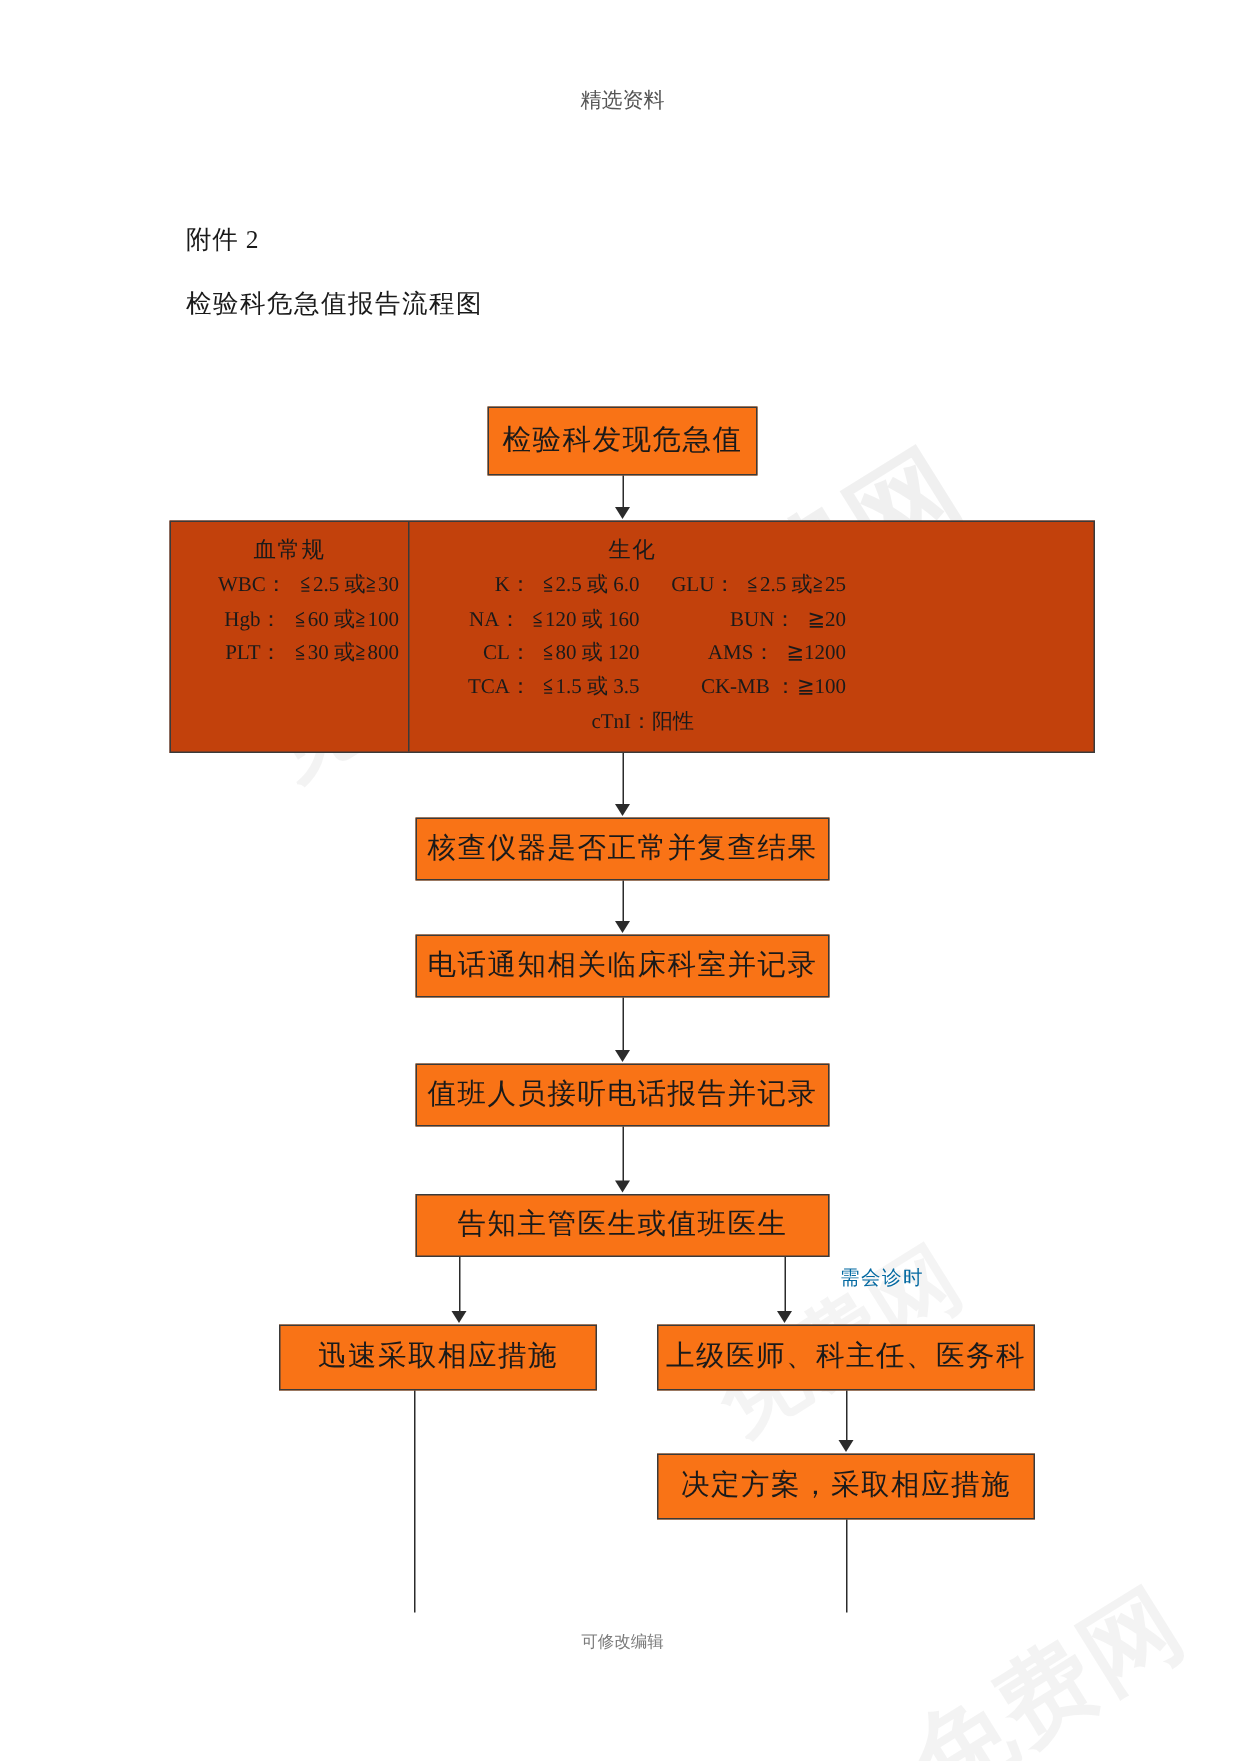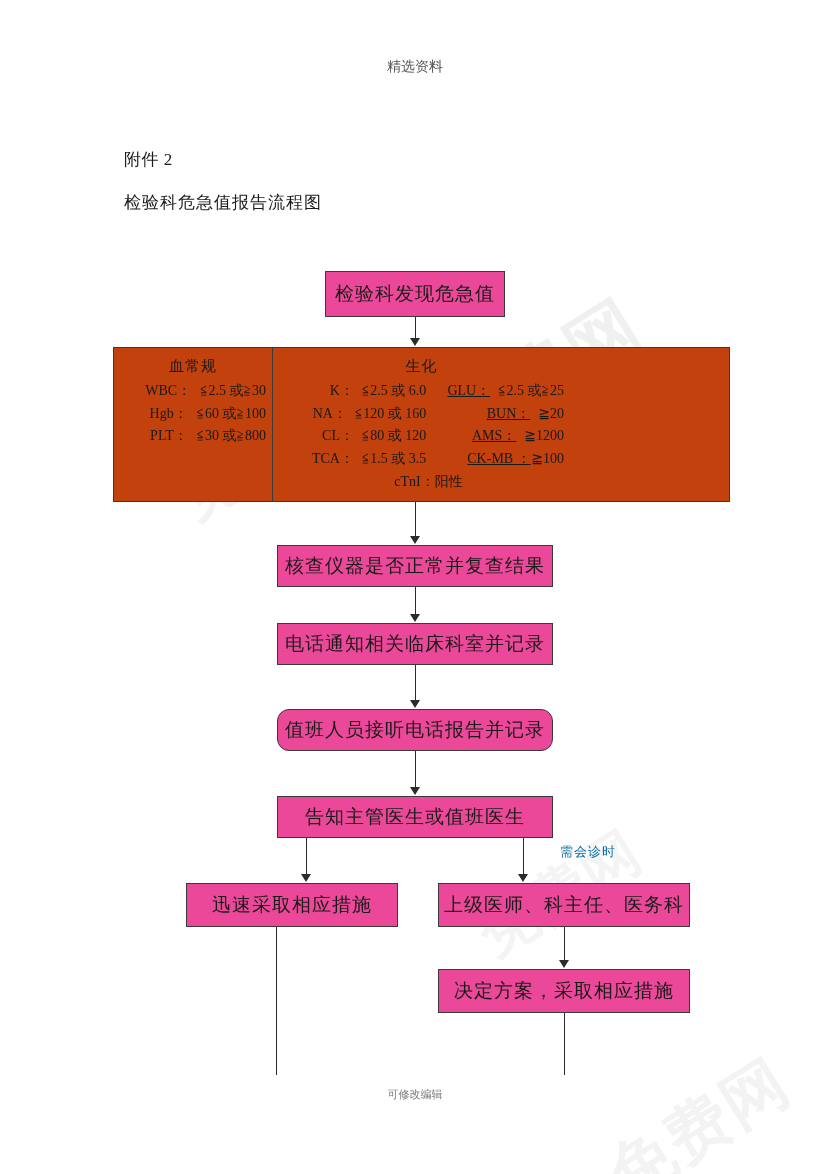--- a/index.html
+++ b/index.html
@@ -78,36 +78,36 @@
     left: 124px;
     top: 191px;
     font-size: 17px;
     letter-spacing: 1px;
   }
 
   
   .box {
     position: absolute;
     border: 1.4px solid #3a3a3a;
-    background: #ec4899;
+    background: #f97316;
     box-sizing: border-box;
     display: flex;
     align-items: center;
     justify-content: center;
     text-align: center;
     font-size: 19px;
     letter-spacing: 1px;
     line-height: 1.2;
     color: #1a1a1a;
   }
 
   .box-start   { left: 325px; top: 271px; width: 180px; height: 46px; }
   .box-verify  { left: 277px; top: 545px; width: 276px; height: 42px; }
   .box-notify  { left: 277px; top: 623px; width: 276px; height: 42px; }
-  .box-receive { left: 277px; top: 709px; width: 276px; height: 42px; border-radius: 12px; }
+  .box-receive { left: 277px; top: 709px; width: 276px; height: 42px; }
   .box-inform  { left: 277px; top: 796px; width: 276px; height: 42px; }
   .box-action  { left: 186px; top: 883px; width: 212px; height: 44px; }
   .box-senior  { left: 438px; top: 883px; width: 252px; height: 44px; }
   .box-decide  { left: 438px; top: 969px; width: 252px; height: 44px; }
 
   
   .criteria-table {
     position: boxed;
     position: absolute;
     left: 113px;
@@ -156,21 +156,21 @@
   .col-coag .crit-rows { padding-left: 22px; }
   .col-coag .crit-name { width: 54px; }
   .col-coag .crit-val  { padding-left: 8px; }
 
   
   .bio-grid { display: flex; }
   .bio-left  { width: 152px; }
   .bio-right { width: 142px; }
   .bio-left .crit-name  { width: 46px; }
   .bio-left .crit-val   { padding-left: 8px; }
-  .bio-right .crit-name { width: 56px; text-decoration: underline; }
+  .bio-right .crit-name { width: 56px; }
   .bio-right .crit-val  { padding-left: 8px; }
   .bio-center {
     text-align: center;
     line-height: 1.62;
     font-size: 14px;
     padding-left: 14px;
   }
 
   
   .vline {

